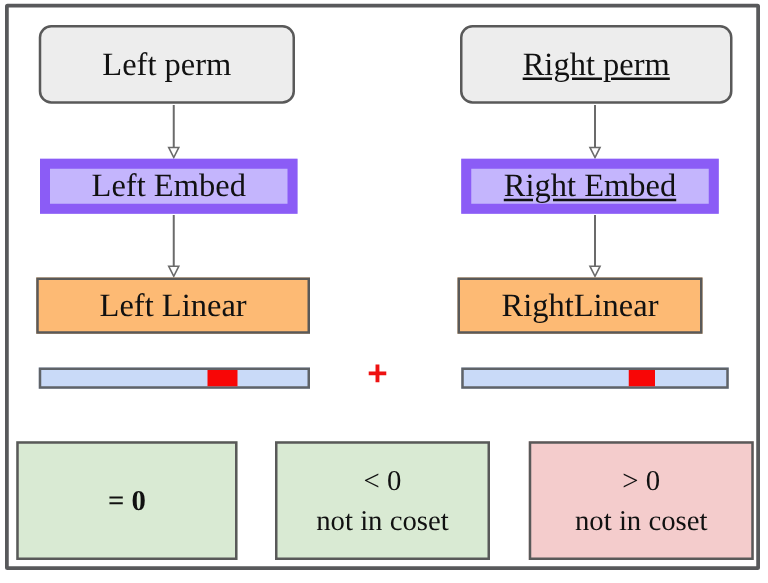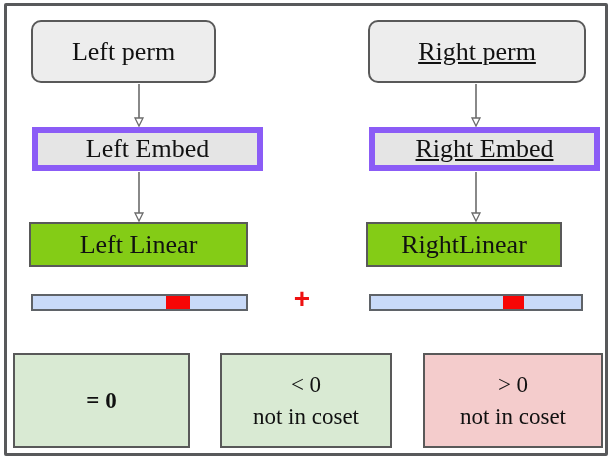--- a/index.html
+++ b/index.html
@@ -9,23 +9,23 @@
   }
   .abs{position:absolute;}
   .frame{
     left:4px;top:3px;width:598px;height:447px;
     border:3px solid #58595b;border-radius:2px;background:#ffffff;
   }
   .node{
     display:flex;align-items:center;justify-content:center;
     font-size:26px;line-height:1;box-sizing:border-box;text-align:center;
   }
-  .perm{width:185px;height:63px;background:#ededed;border:2px solid #595959;border-radius:10px;}
-  .embed{width:231px;height:44px;background:#e5e5e5;border:6px solid #8b5cf6;}
-  .linear{width:219px;height:45px;background:#84cc16;border:2px solid #595959;}
+  .perm{width:205px;height:63px;background:#ededed;border:2px solid #595959;border-radius:10px;}
+  .embed{width:206px;height:44px;background:#c4b5fd;border:8px solid #8b5cf6;}
+  .linear{width:219px;height:45px;background:#fdba74;border:2px solid #595959;}
   .perm-left{left:31px;top:20px;}
   .perm-right{left:368px;top:20px;width:218px;text-decoration:underline;}
   .embed-left{left:32px;top:127px;}
   .embed-right{left:369px;top:127px;text-decoration:underline;}
   .linear-left{left:29px;top:222px;}
   .linear-right{left:366px;top:222px;width:196px;}
   .arrow{width:14px;overflow:visible;}
   .a1l{left:132px;top:84px;}
   .a2l{left:132px;top:172px;}
   .a1r{left:469px;top:84px;}

